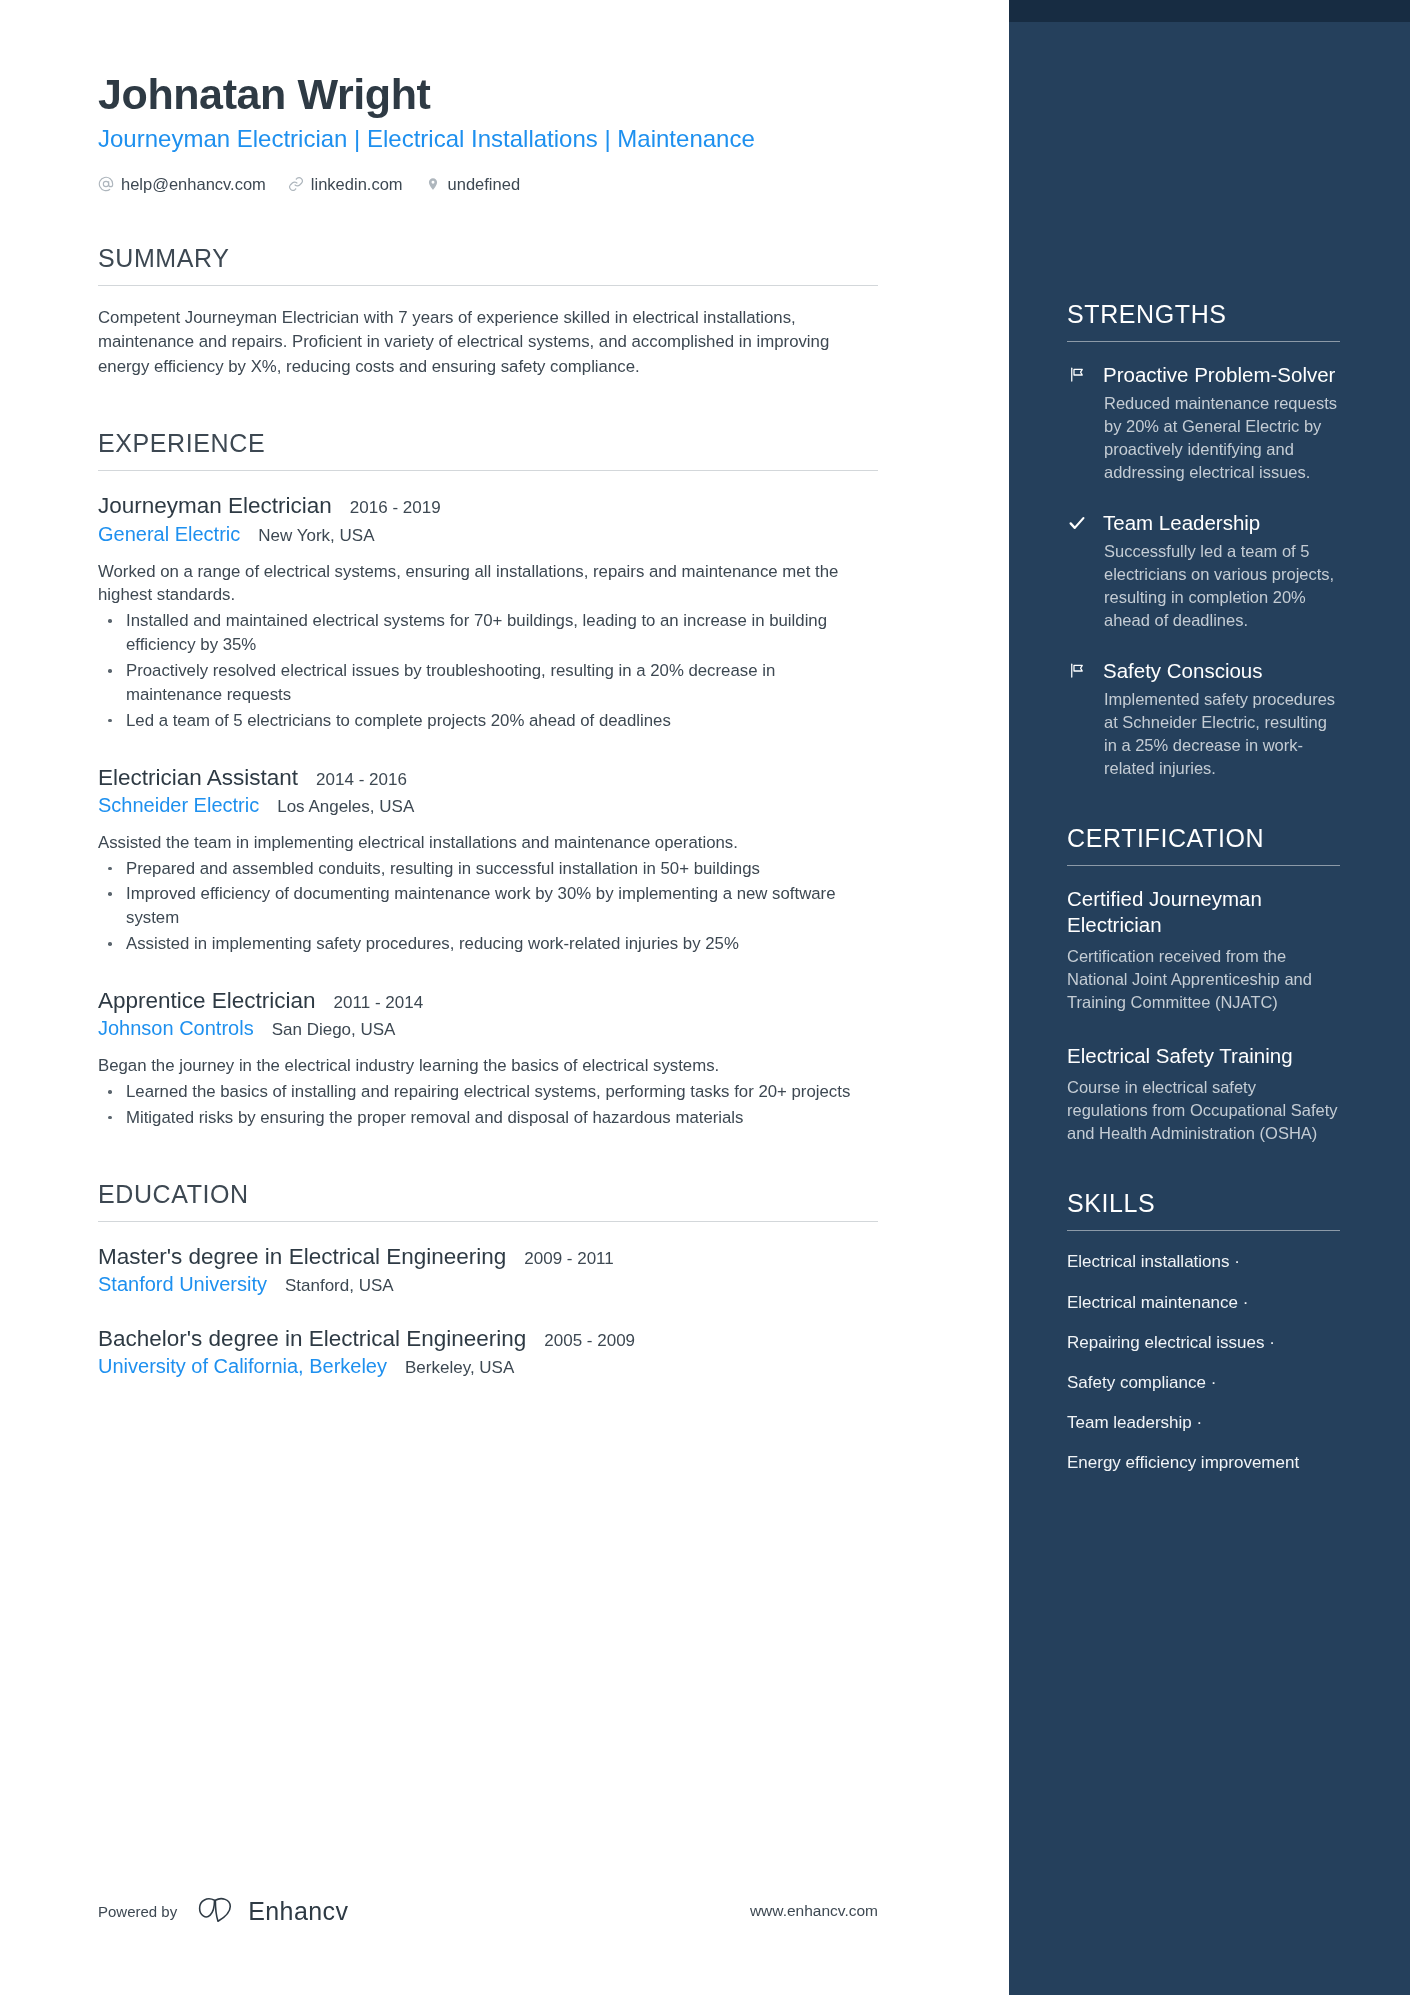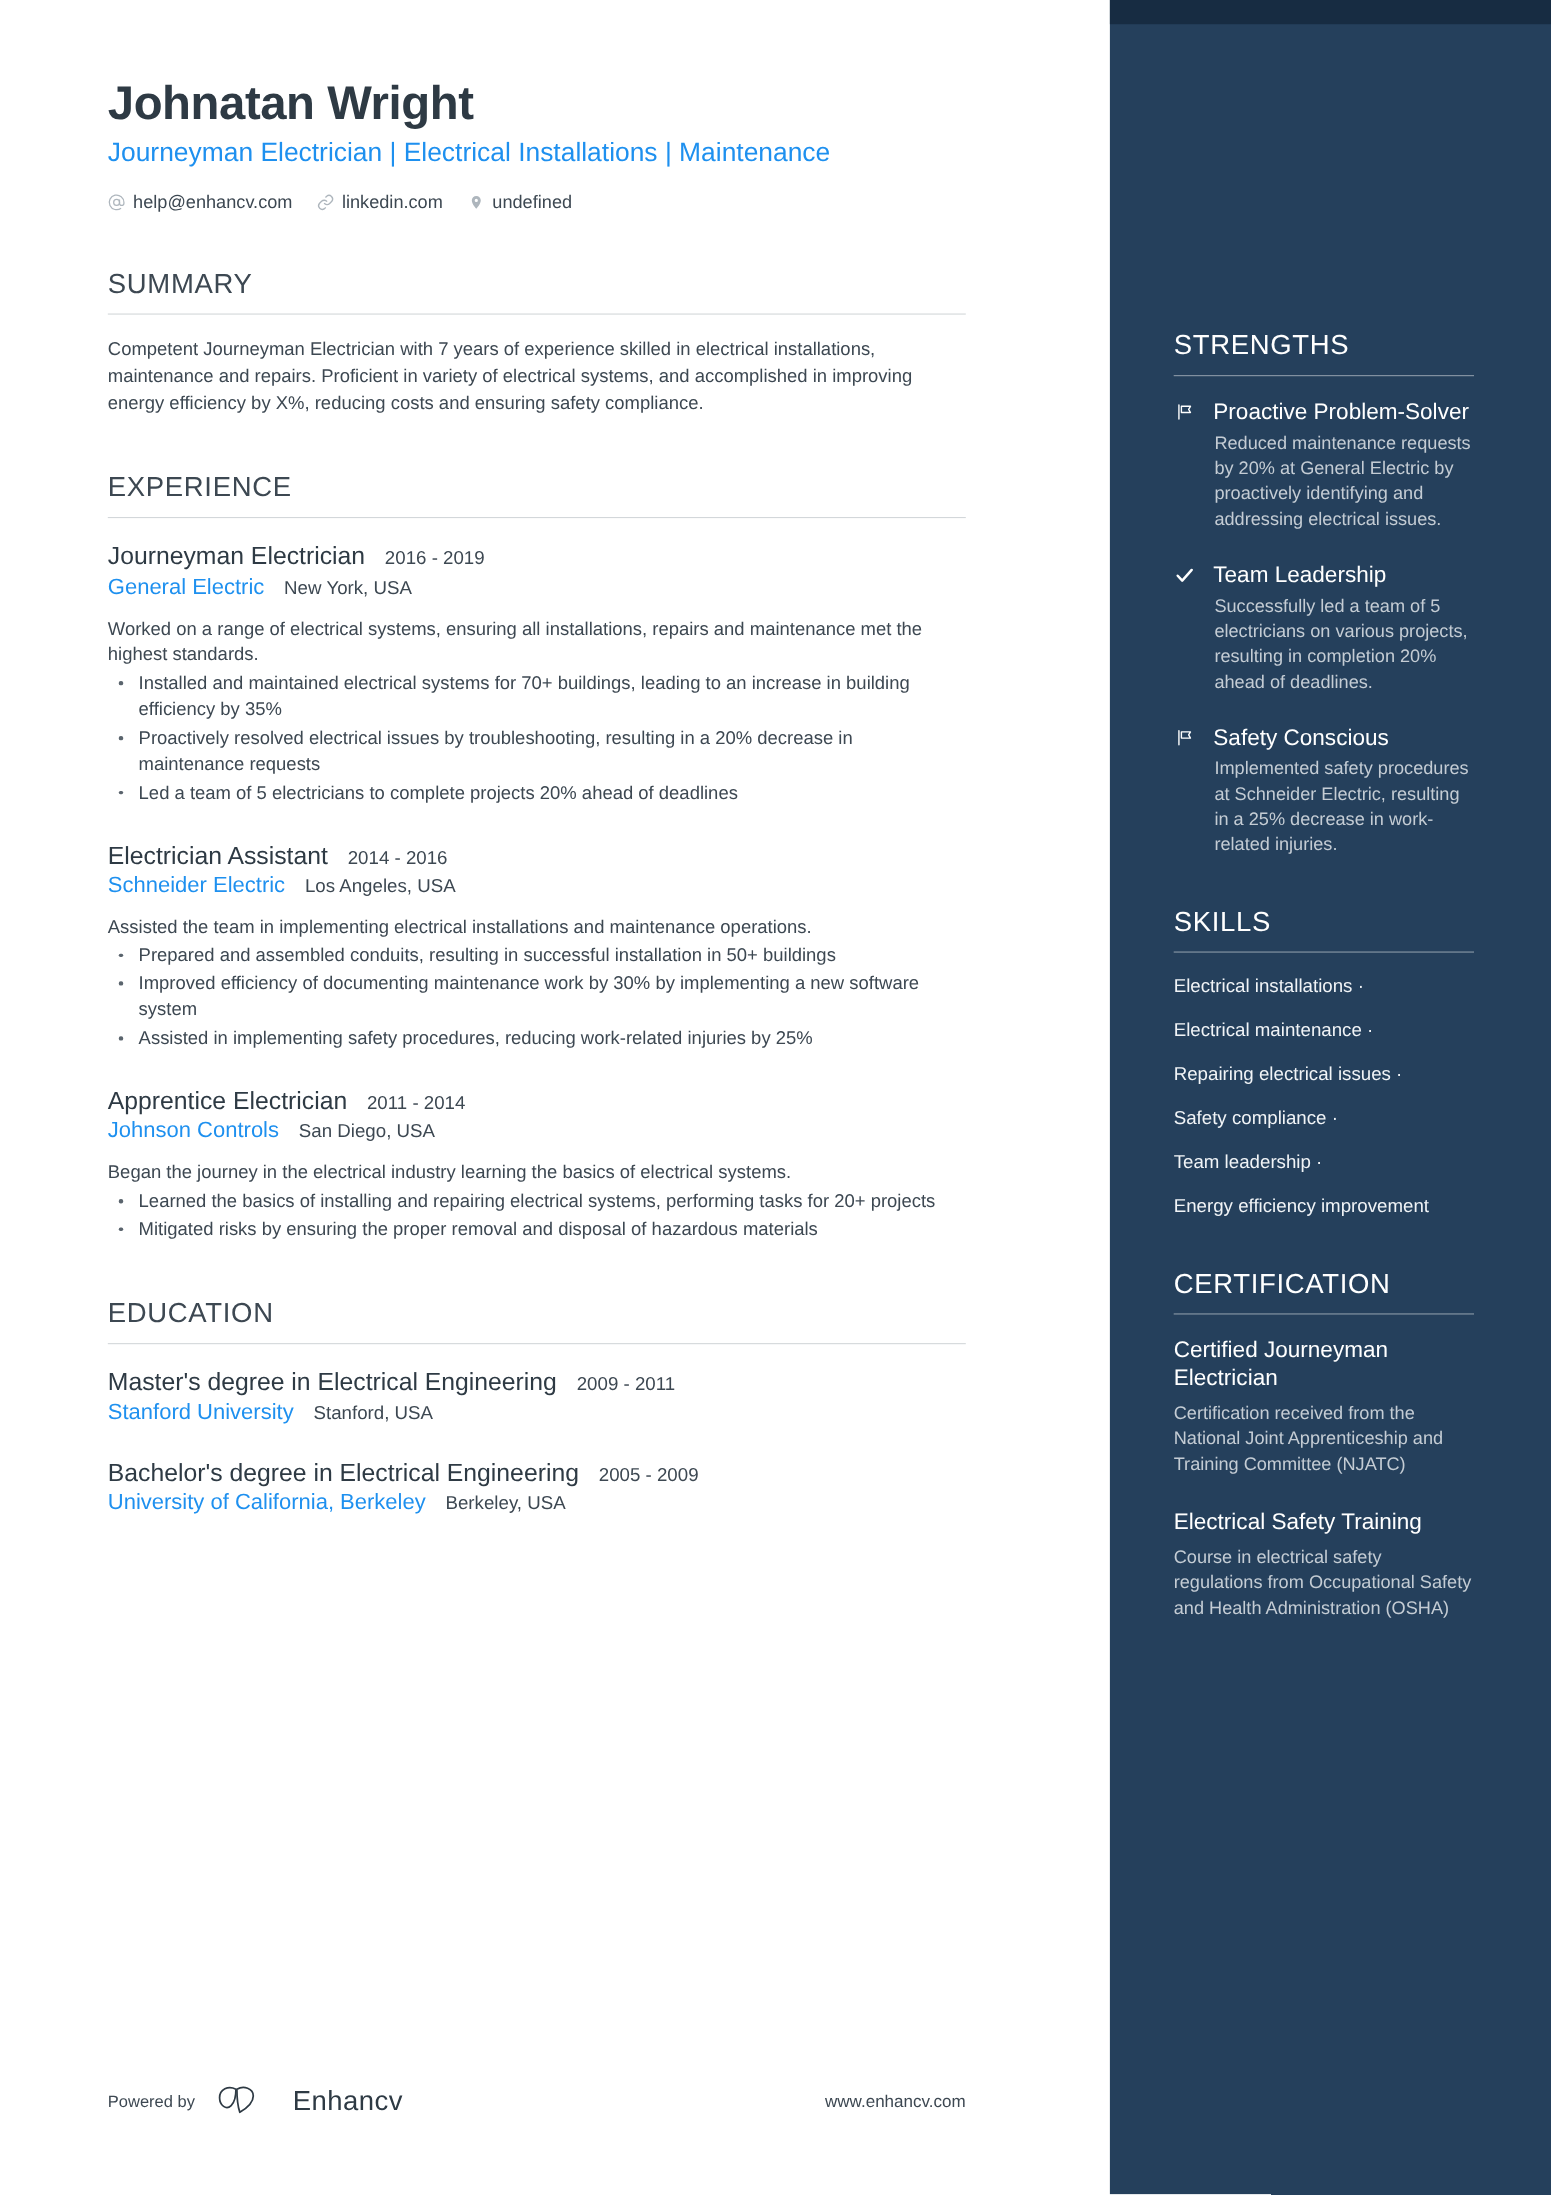--- a/index.html
+++ b/index.html
@@ -193,21 +193,21 @@
     align-items: center;
     gap: 20px;
   }
   .powered-label {
     font-size: 15px;
     color: #3d4852;
   }
   .brand {
     display: flex;
     align-items: center;
-    gap: 27px;
+    gap: 9px;
   }
   .brand-word {
     font-size: 25px;
     color: #2e3a44;
     letter-spacing: 0.4px;
   }
   .site {
     font-size: 15.5px;
     color: #3d4852;
   }
@@ -464,41 +464,41 @@
             </svg>
           </span>
           <div>
             <div class="strength-head">Safety Conscious</div>
             <div class="strength-body">Implemented safety procedures at Schneider Electric, resulting in a 25% decrease in work-related injuries.</div>
           </div>
         </div>
       </div>
 
       <div class="s-sec">
+        <div class="s-title">CERTIFICATION</div>
+        <div class="s-rule"></div>
+
+        <div class="cert">
+          <div class="cert-title">Certified Journeyman Electrician</div>
+          <div class="cert-desc">Certification received from the National Joint Apprenticeship and Training Committee (NJATC)</div>
+        </div>
+
+        <div class="cert">
+          <div class="cert-title">Electrical Safety Training</div>
+          <div class="cert-desc">Course in electrical safety regulations from Occupational Safety and Health Administration (OSHA)</div>
+        </div>
+      </div>
+
+      <div class="s-sec">
         <div class="s-title">SKILLS</div>
         <div class="s-rule"></div>
         <div class="skill">Electrical installations ·</div>
         <div class="skill">Electrical maintenance ·</div>
         <div class="skill">Repairing electrical issues ·</div>
         <div class="skill">Safety compliance ·</div>
         <div class="skill">Team leadership ·</div>
         <div class="skill">Energy efficiency improvement</div>
       </div>
 
-      <div class="s-sec">
-        <div class="s-title">CERTIFICATION</div>
-        <div class="s-rule"></div>
-
-        <div class="cert">
-          <div class="cert-title">Certified Journeyman Electrician</div>
-          <div class="cert-desc">Certification received from the National Joint Apprenticeship and Training Committee (NJATC)</div>
-        </div>
-
-        <div class="cert">
-          <div class="cert-title">Electrical Safety Training</div>
-          <div class="cert-desc">Course in electrical safety regulations from Occupational Safety and Health Administration (OSHA)</div>
-        </div>
-      </div>
-
     </div>
   </div>
 
 </div>
 
 </body></html>

